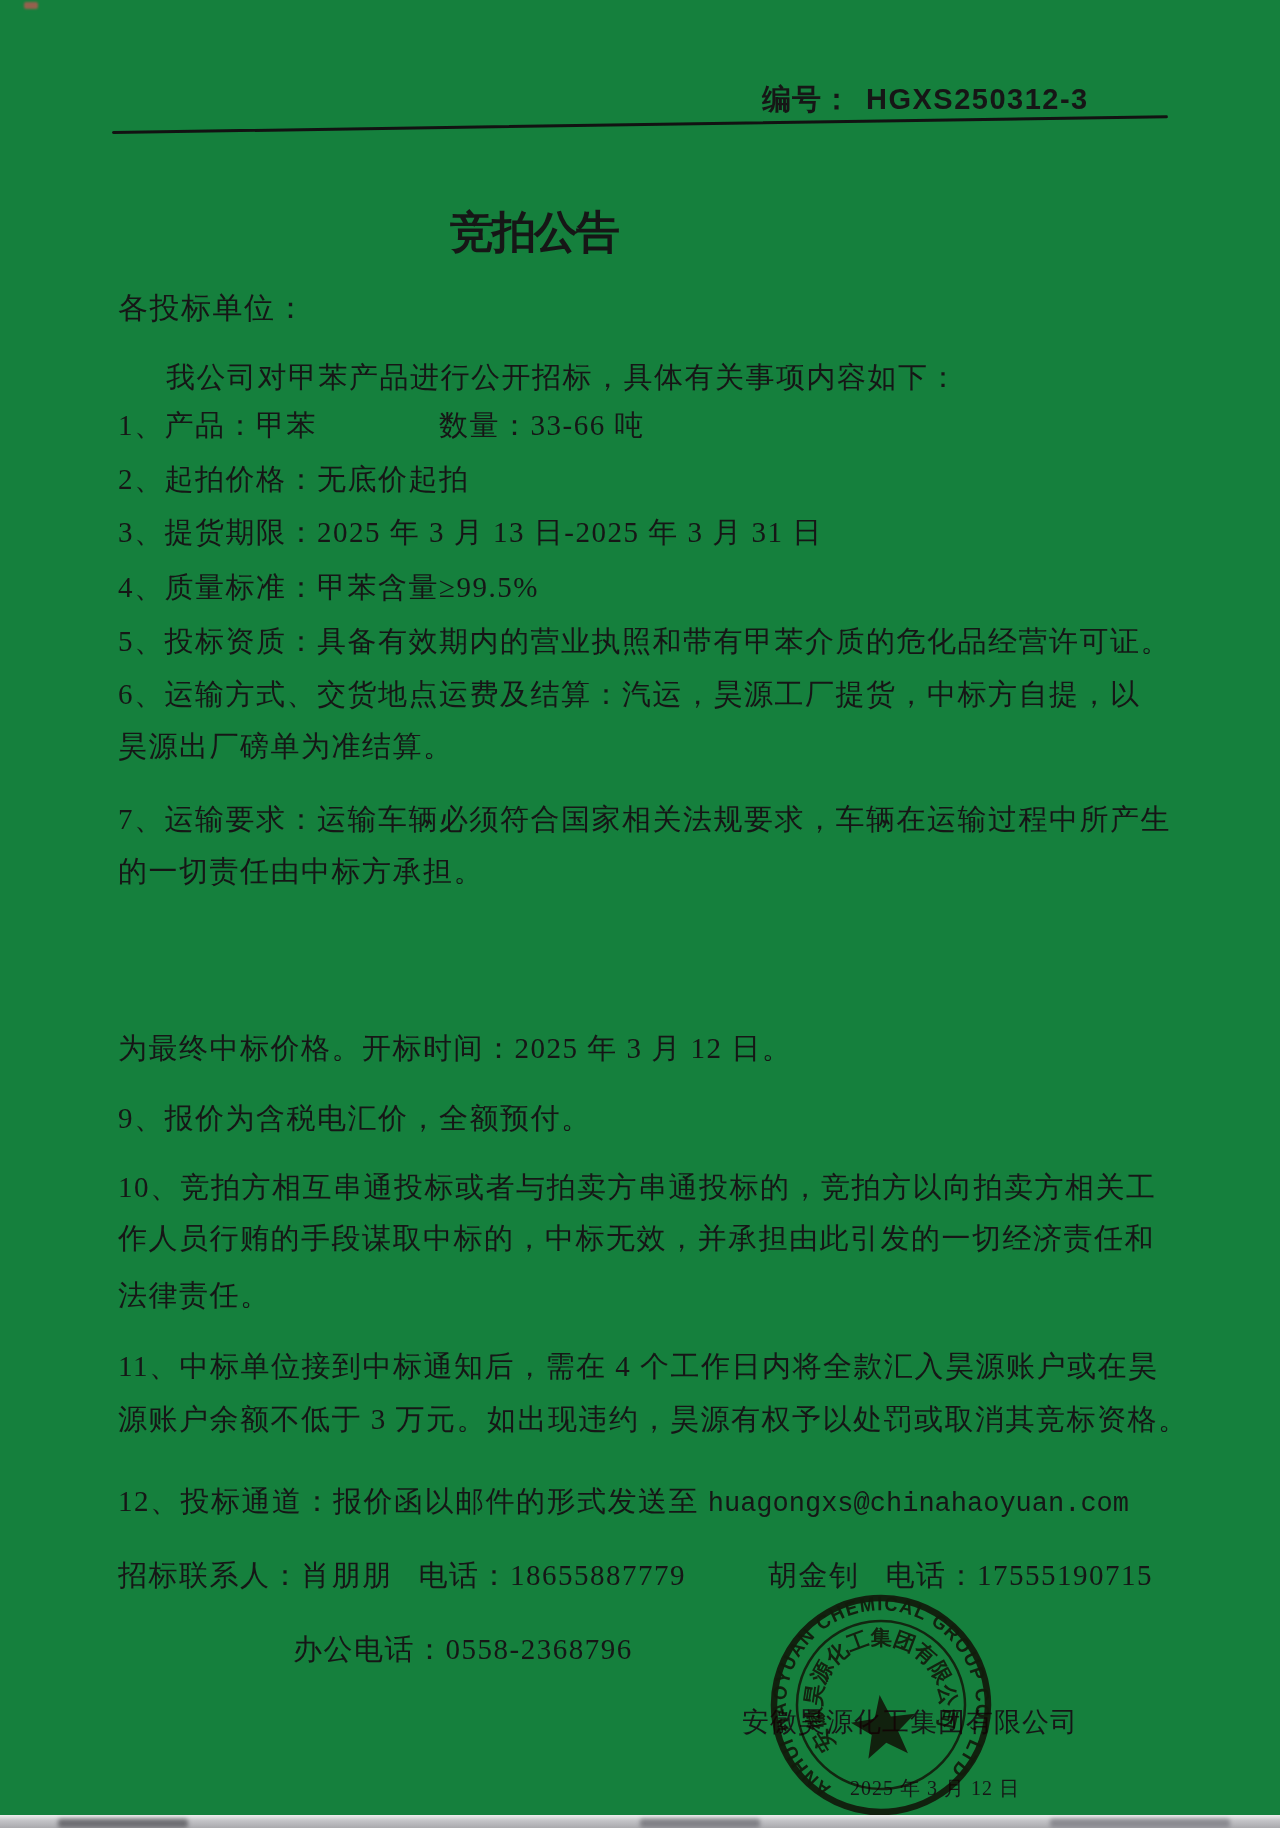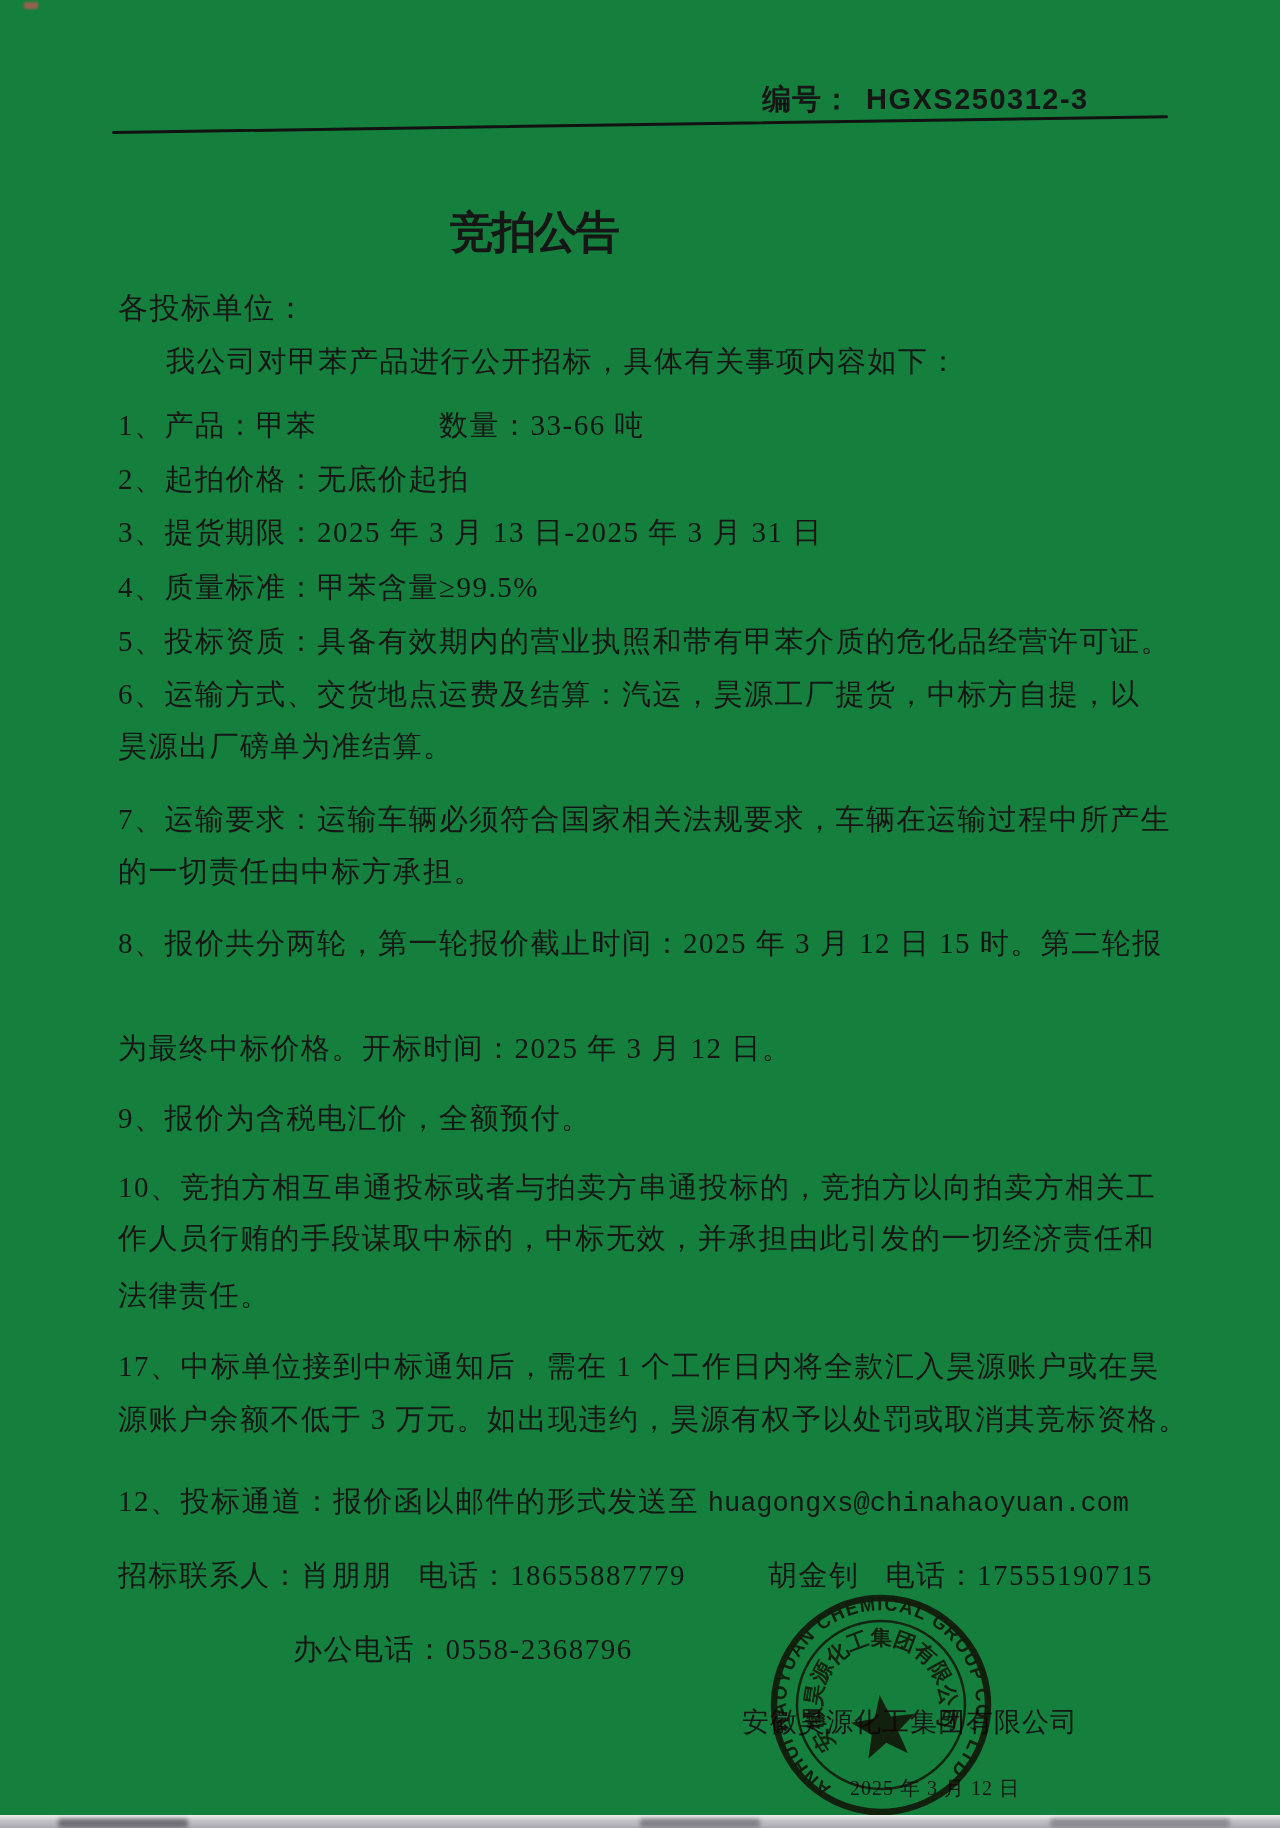--- a/index.html
+++ b/index.html
@@ -13,21 +13,21 @@
   .ref-line{position:absolute;top:80px;left:762px;font-size:29px;font-weight:bold;
     font-family:"Liberation Sans","DejaVu Sans",sans-serif;letter-spacing:1px;white-space:nowrap;}
   .ref-line .ref-value{margin-left:14px;letter-spacing:1.5px;}
   .rule{position:absolute;top:131px;left:112px;width:1056px;height:3px;background:#121212;
     transform:rotate(-0.85deg);transform-origin:left center;border-radius:2px;}
   .title{position:absolute;top:203px;left:450px;font-size:44px;font-weight:bold;
     letter-spacing:-2px;white-space:nowrap;}
   
   .t{position:absolute;left:118px;font-size:29px;letter-spacing:1.5px;white-space:nowrap;}
   .salutation{top:288px;font-size:30px;}
-  .intro{top:342px;left:166px;}
+  .intro{top:358px;left:166px;}
   .mono{font-family:"Liberation Mono","DejaVu Sans Mono",monospace;font-size:27px;letter-spacing:0;}
   .gap{display:inline-block;width:82px;}
   .gap2{display:inline-block;width:26px;}
   
   .office{top:1630px;left:293px;}
   .company{top:1704px;left:742px;font-size:27px;letter-spacing:1px;}
   .date{top:1775px;left:850px;font-size:20px;letter-spacing:1px;}
   
   .seal{position:absolute;left:764px;top:1588px;width:234px;height:244px;
     mix-blend-mode:multiply;opacity:0.93;}
@@ -61,27 +61,26 @@
 
   <div class="t" style="top:406px">1、产品：甲苯　　　　数量：33-66 吨</div>
   <div class="t" style="top:460px">2、起拍价格：无底价起拍</div>
   <div class="t" style="top:513px">3、提货期限：2025 年 3 月 13 日-2025 年 3 月 31 日</div>
   <div class="t" style="top:568px">4、质量标准：甲苯含量≥99.5%</div>
   <div class="t" style="top:622px">5、投标资质：具备有效期内的营业执照和带有甲苯介质的危化品经营许可证。</div>
   <div class="t" style="top:675px">6、运输方式、交货地点运费及结算：汽运，昊源工厂提货，中标方自提，以</div>
   <div class="t" style="top:727px">昊源出厂磅单为准结算。</div>
   <div class="t" style="top:800px">7、运输要求：运输车辆必须符合国家相关法规要求，车辆在运输过程中所产生</div>
   <div class="t" style="top:852px">的一切责任由中标方承担。</div>
-  <div class="t" style="top:924px">8、报价共分两轮，第一轮报价截止时间：2025 年 3 月 12 日 15 时。第二轮报</div>
   <div class="t" style="top:1029px">为最终中标价格。开标时间：2025 年 3 月 12 日。</div>
   <div class="t" style="top:1099px">9、报价为含税电汇价，全额预付。</div>
   <div class="t" style="top:1168px">10、竞拍方相互串通投标或者与拍卖方串通投标的，竞拍方以向拍卖方相关工</div>
   <div class="t" style="top:1219px">作人员行贿的手段谋取中标的，中标无效，并承担由此引发的一切经济责任和</div>
   <div class="t" style="top:1276px">法律责任。</div>
-  <div class="t" style="top:1347px">17、中标单位接到中标通知后，需在 1 个工作日内将全款汇入昊源账户或在昊</div>
+  <div class="t" style="top:1347px">11、中标单位接到中标通知后，需在 4 个工作日内将全款汇入昊源账户或在昊</div>
   <div class="t" style="top:1400px">源账户余额不低于 3 万元。如出现违约，昊源有权予以处罚或取消其竞标资格。</div>
 
   <div class="t" style="top:1482px">
     <span>12、投标通道：报价函以邮件的形式发送至 </span><span class="mono">huagongxs@chinahaoyuan.com</span>
   </div>
 
   <div class="t" style="top:1556px">
     <span>招标联系人：</span><span>肖朋朋</span><span class="gap2"></span><span>电话：</span><span>18655887779</span><span class="gap"></span><span>胡金钊</span><span class="gap2"></span><span>电话：</span><span>17555190715</span>
   </div>
 

